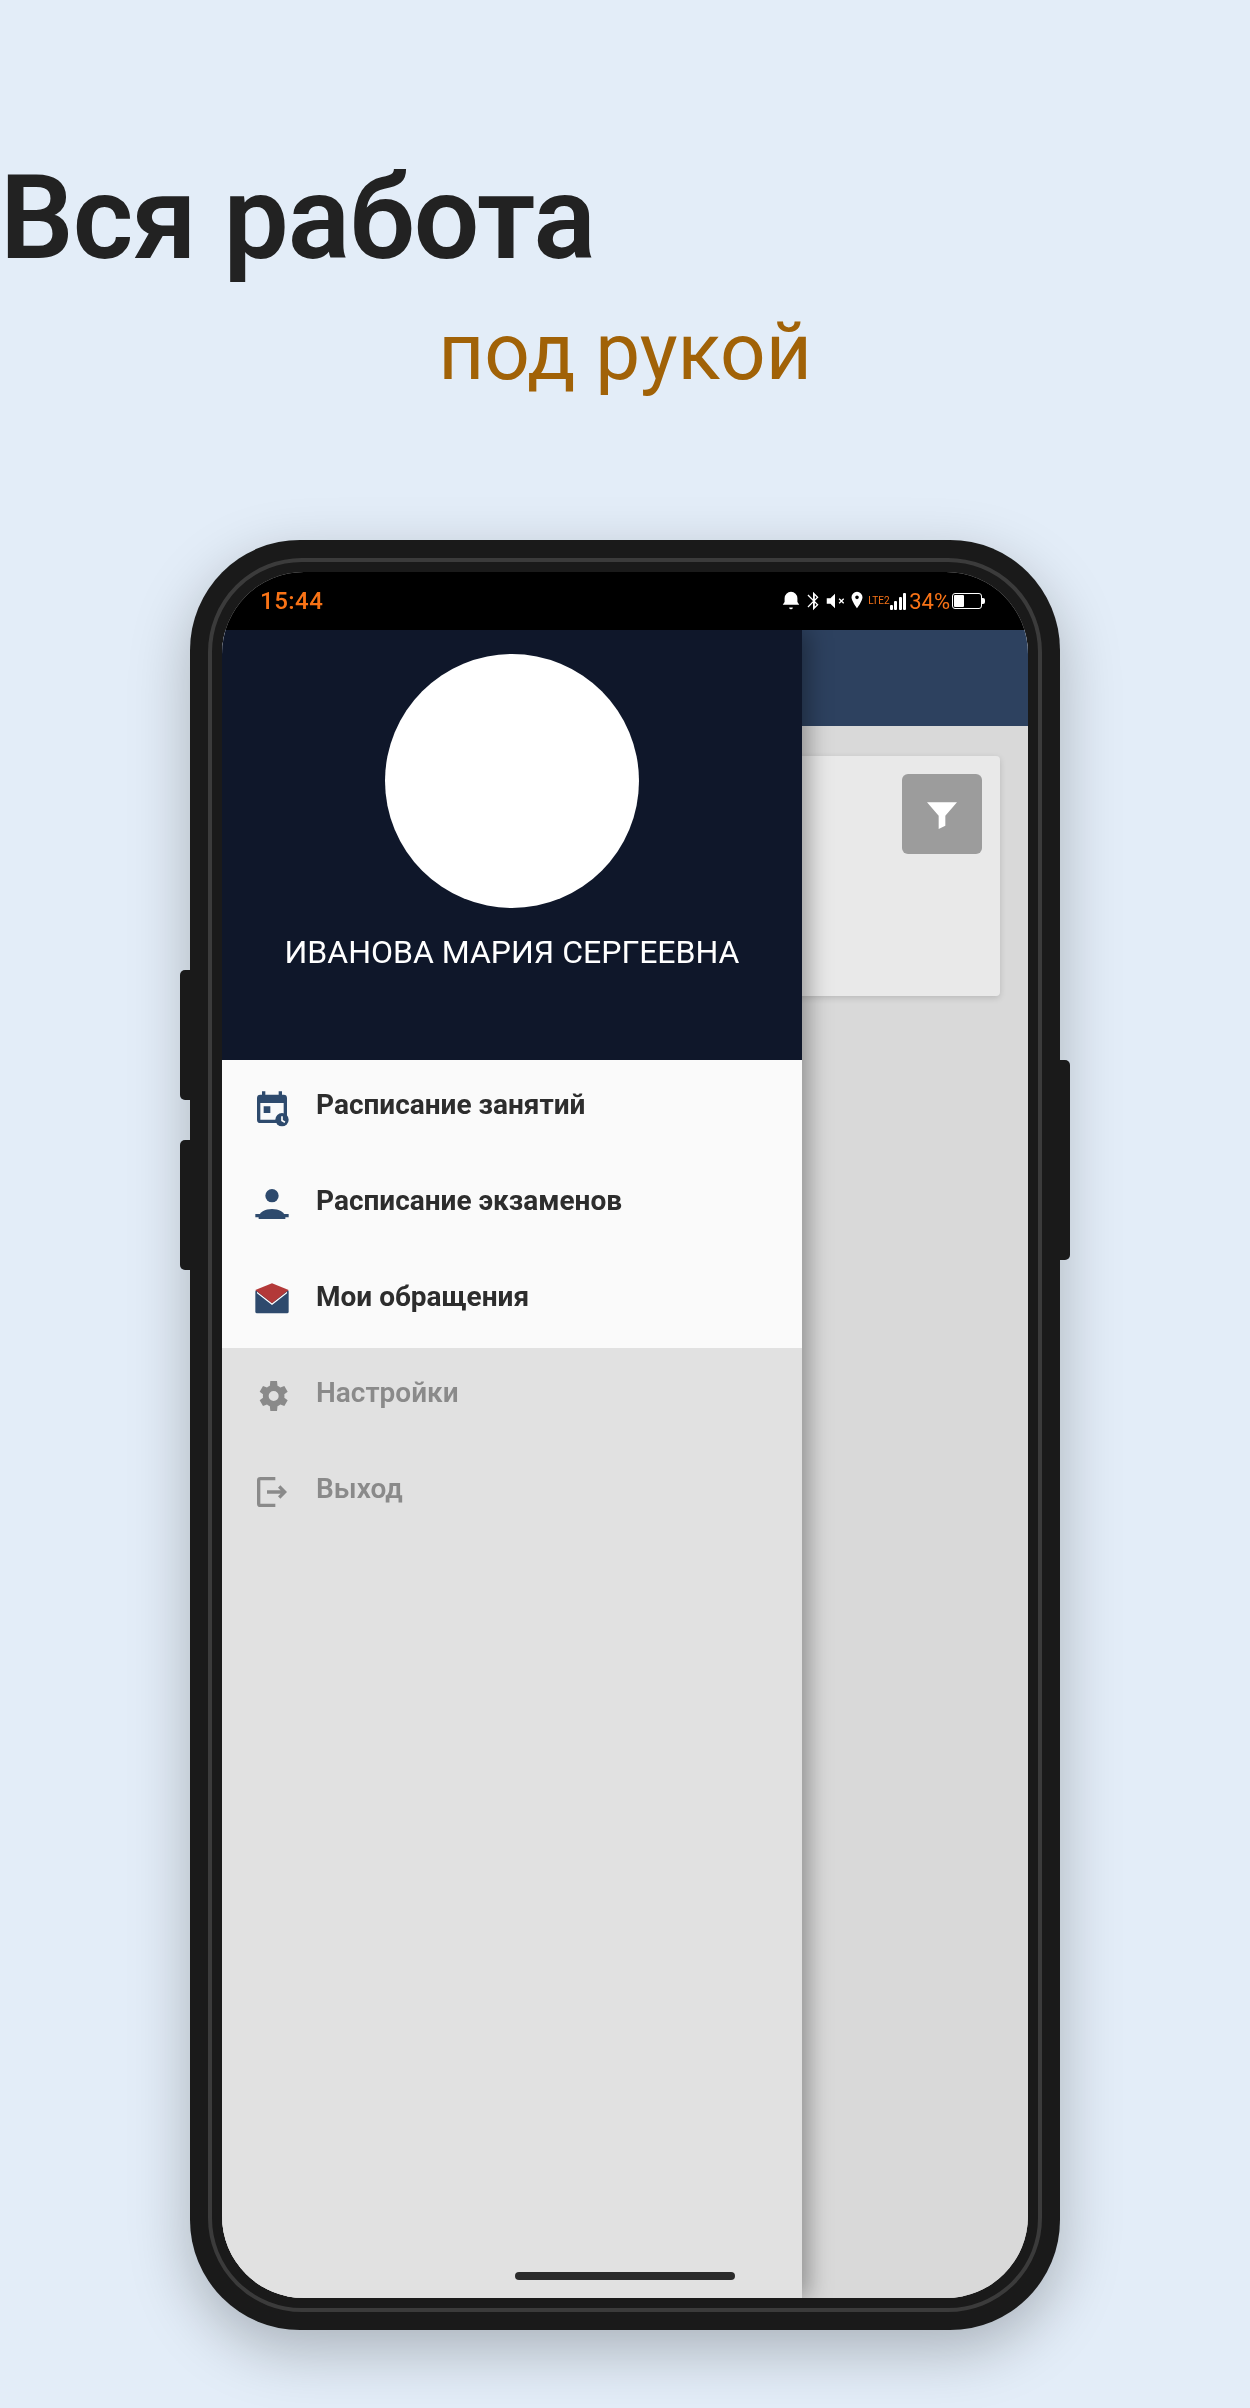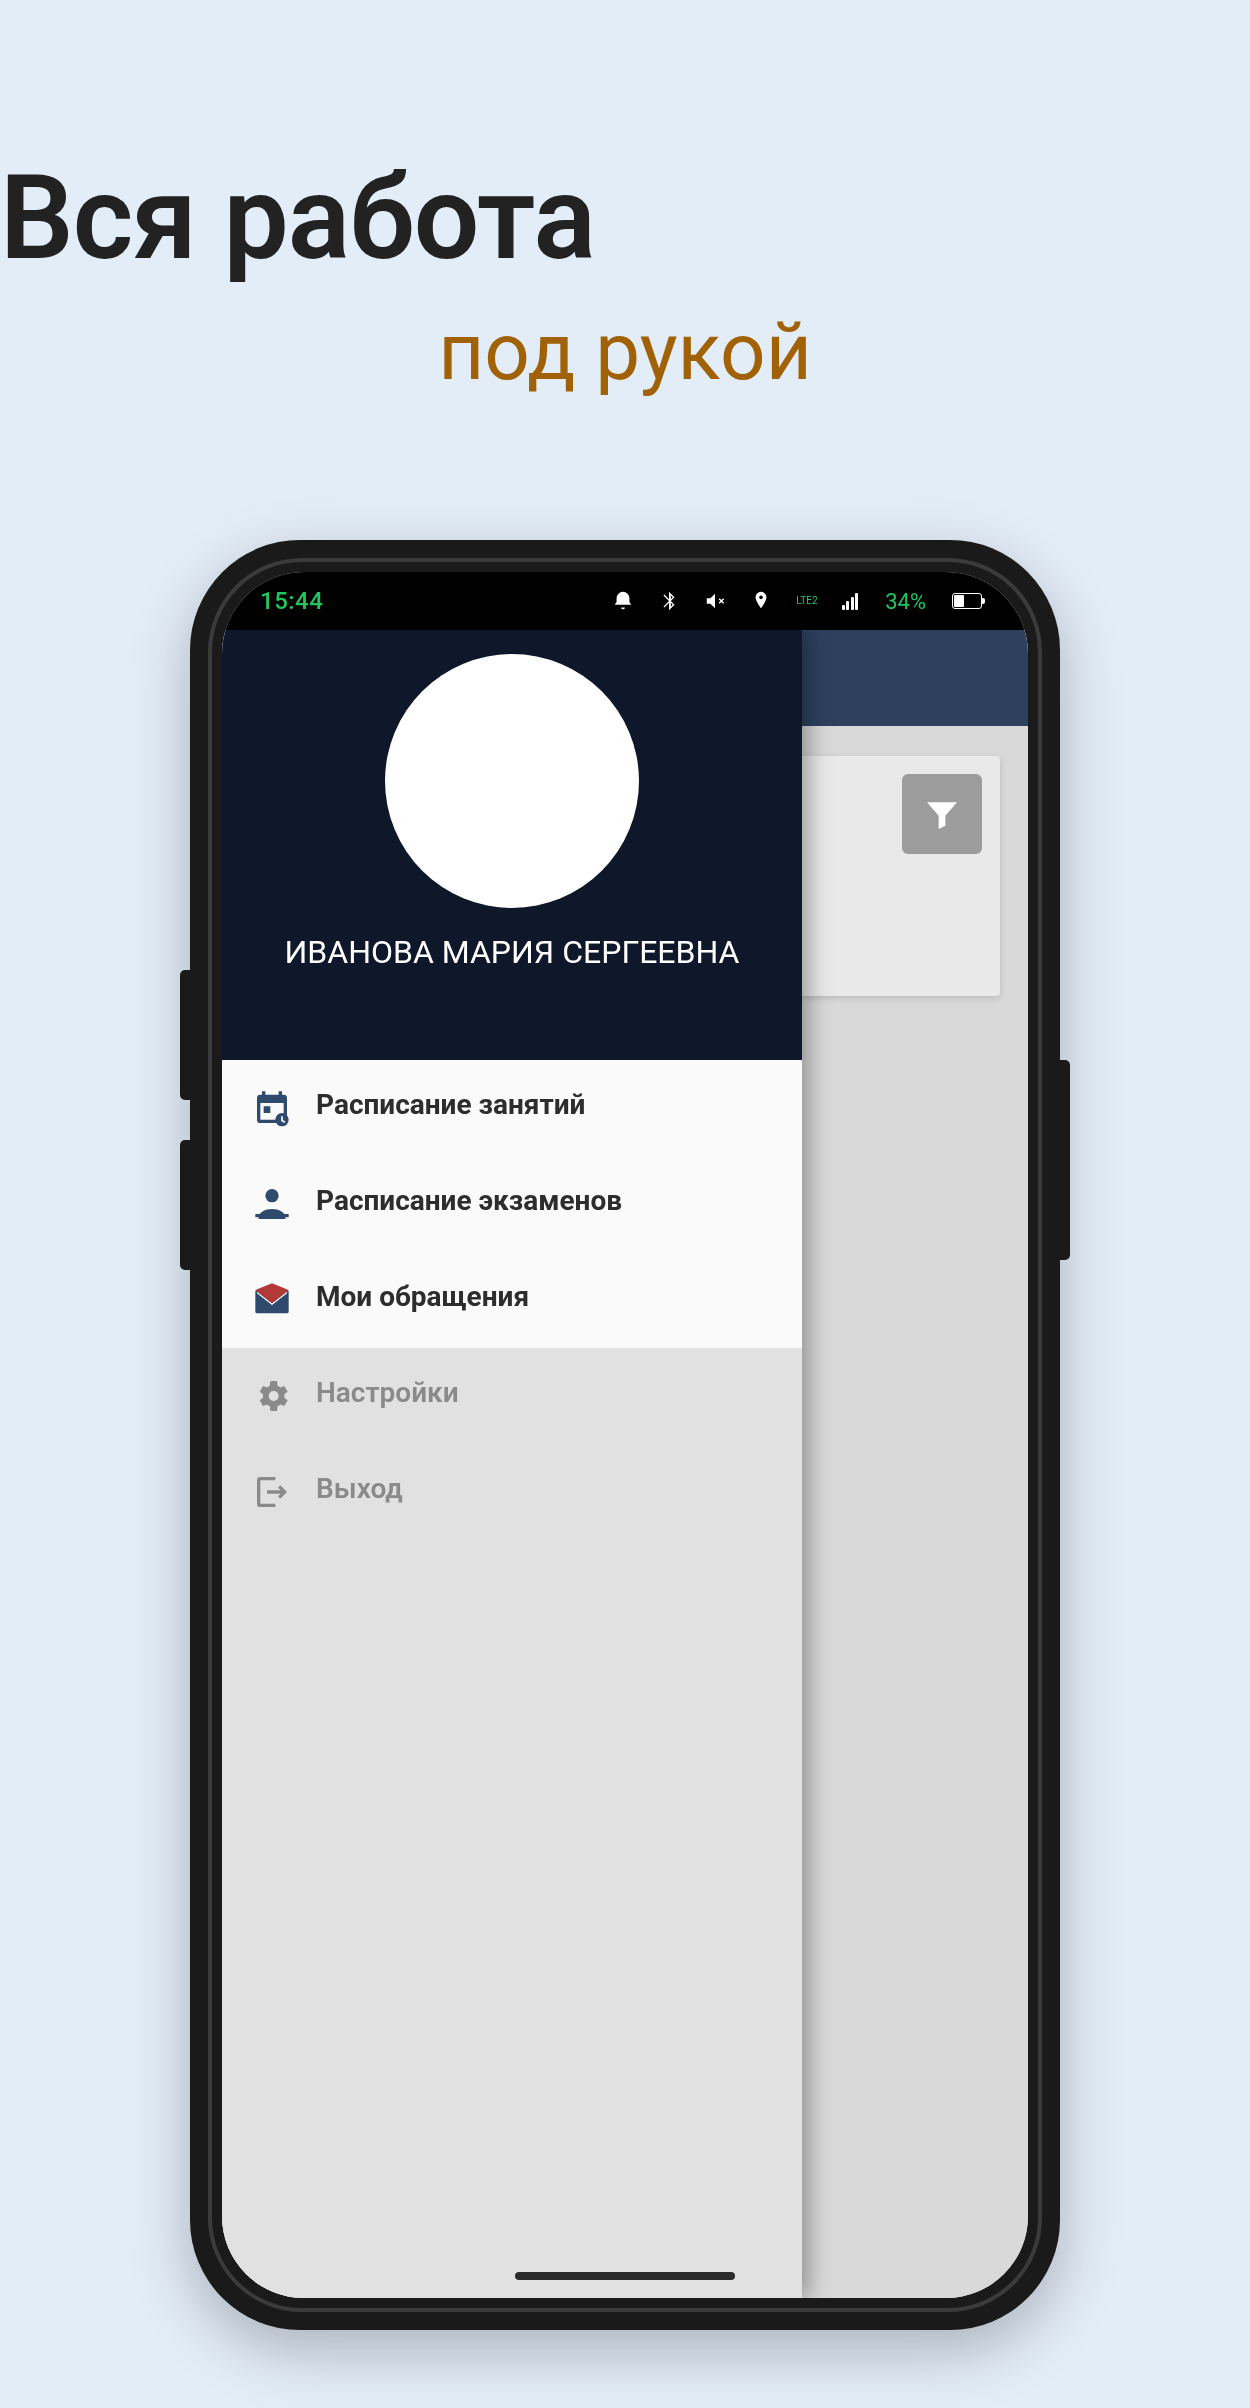--- a/index.html
+++ b/index.html
@@ -77,29 +77,29 @@
     border-radius: 82px;
     overflow: hidden;
   }
 
   
   .statusbar {
     position: absolute;
     top: 0; left: 0; right: 0;
     height: 58px;
     background: #000;
-    color: #22c55e;
+    color: #f97316;
     display: flex;
     align-items: center;
     justify-content: space-between;
     padding: 0 46px 0 38px;
     font-size: 24px;
   }
   .status-left { font-weight: 500; letter-spacing: 0.5px; }
-  .status-right { display: flex; align-items: center; gap: 24px; }
+  .status-right { display: flex; align-items: center; gap: 0; }
   .status-right .ico { width: 22px; height: 22px; display: inline-flex; align-items: center; justify-content: center; }
   .status-right .pct { font-size: 22px; margin-left: 3px; }
   .battery {
     width: 30px; height: 16px;
     border: 1.5px solid #fff;
     border-radius: 3px;
     position: relative;
     margin-left: 2px;
   }
   .battery::after {

